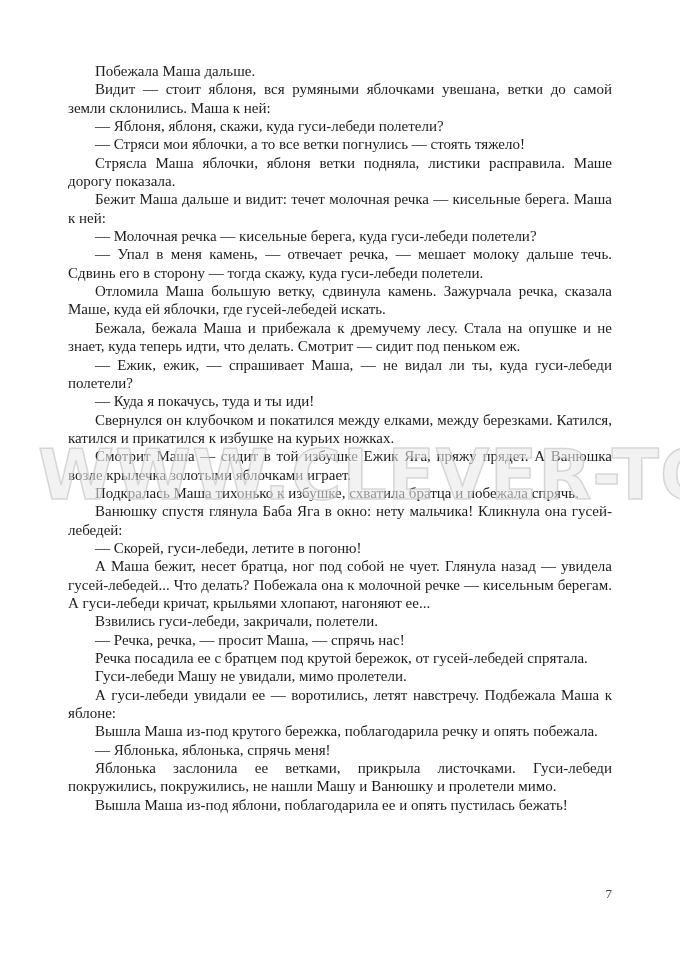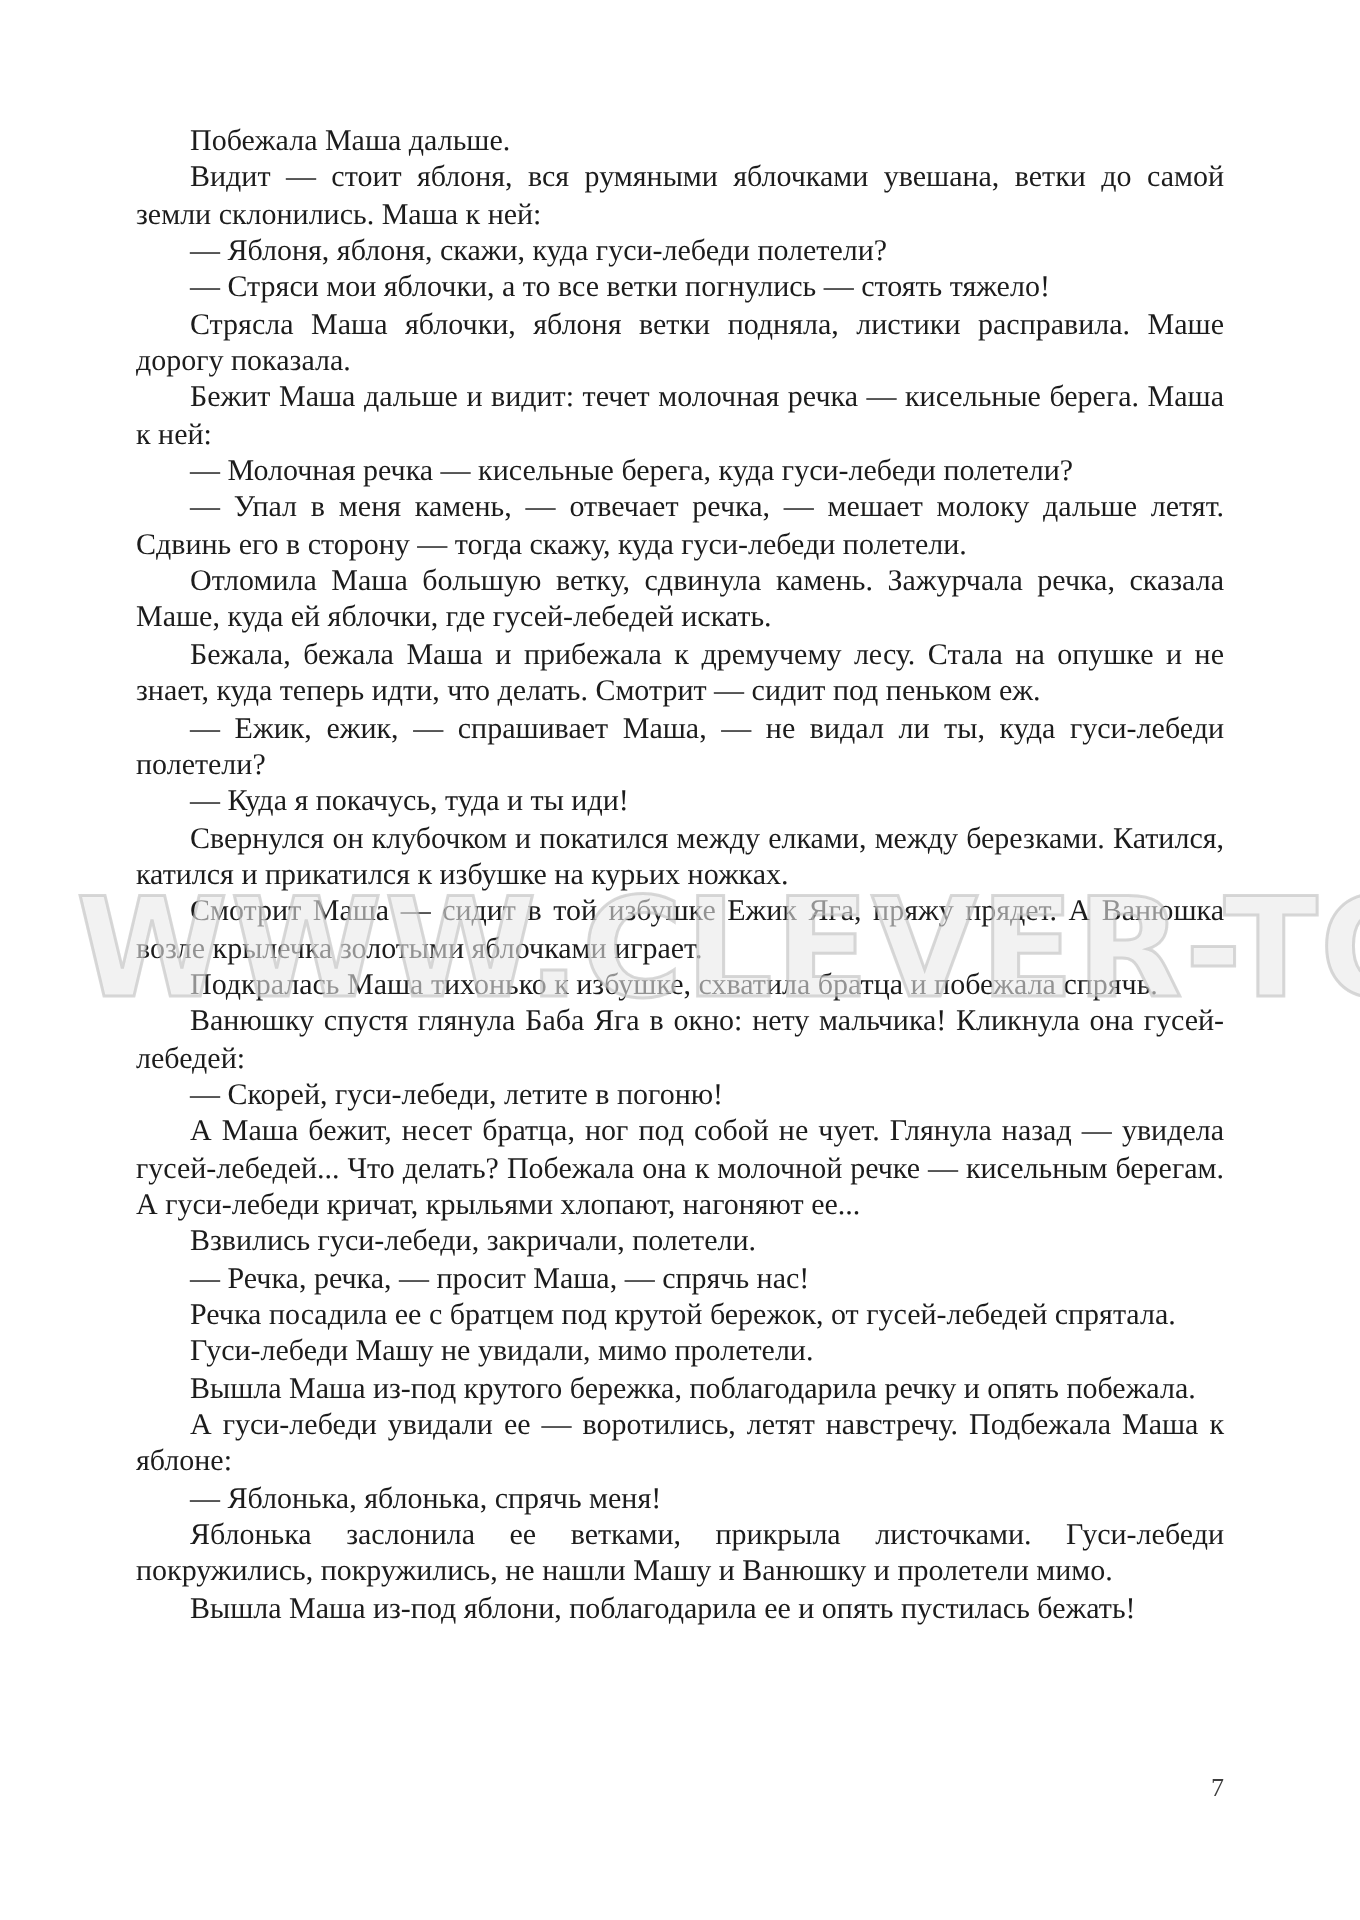--- a/index.html
+++ b/index.html
@@ -68,37 +68,37 @@
   <div class="watermark">WWW.CLEVER-TOY.RU</div>
 
   <div class="text-block" lang="ru">
     <p class="para">Побежала Маша дальше.</p>
     <p class="para">Видит — стоит яблоня, вся румяными яблочками увешана, ветки до самой земли склонились. Маша к ней:</p>
     <p class="para">— Яблоня, яблоня, скажи, куда гуси-лебеди полетели?</p>
     <p class="para">— Стряси мои яблочки, а то все ветки погнулись — стоять тяжело!</p>
     <p class="para">Стрясла Маша яблочки, яблоня ветки подняла, листики расправила. Маше дорогу показала.</p>
     <p class="para">Бежит Маша дальше и видит: течет молочная речка — кисельные берега. Маша к ней:</p>
     <p class="para">— Молочная речка — кисельные берега, куда гуси-лебеди полетели?</p>
-    <p class="para">— Упал в меня камень, — отвечает речка, — мешает молоку дальше летят. Сдвинь его в сторону — тогда скажу, куда гуси-лебеди полетели.</p>
+    <p class="para">— Упал в меня камень, — отвечает речка, — мешает молоку дальше течь. Сдвинь его в сторону — тогда скажу, куда гуси-лебеди полетели.</p>
     <p class="para">Отломила Маша большую ветку, сдвинула камень. Зажурчала речка, сказала Маше, куда ей яблочки, где гусей-лебедей искать.</p>
     <p class="para">Бежала, бежала Маша и прибежала к дремучему лесу. Стала на опушке и не знает, куда теперь идти, что делать. Смотрит — сидит под пеньком еж.</p>
     <p class="para">— Ежик, ежик, — спрашивает Маша, — не видал ли ты, куда гуси-лебеди полетели?</p>
     <p class="para">— Куда я покачусь, туда и ты иди!</p>
     <p class="para">Свернулся он клубочком и покатился между елками, между березками. Катился, катился и прикатился к избушке на курьих ножках.</p>
     <p class="para">Смотрит Маша — сидит в той избушке Ежик Яга, пряжу прядет. А Ванюшка возле крылечка золотыми яблочками играет.</p>
     <p class="para">Подкралась Маша тихонько к избушке, схватила братца и побежала спрячь.</p>
     <p class="para">Ванюшку спустя глянула Баба Яга в окно: нету мальчика! Кликнула она гусей-лебедей:</p>
     <p class="para">— Скорей, гуси-лебеди, летите в погоню!</p>
     <p class="para">А Маша бежит, несет братца, ног под собой не чует. Глянула назад — увидела гусей-лебедей... Что делать? Побежала она к молочной речке — кисельным берегам. А гуси-лебеди кричат, крыльями хлопают, нагоняют ее...</p>
     <p class="para">Взвились гуси-лебеди, закричали, полетели.</p>
     <p class="para">— Речка, речка, — просит Маша, — спрячь нас!</p>
     <p class="para">Речка посадила ее с братцем под крутой бережок, от гусей-лебедей спрятала.</p>
     <p class="para">Гуси-лебеди Машу не увидали, мимо пролетели.</p>
+    <p class="para">А гуси-лебеди увидали ее — воротились, летят навстречу. Подбежала Маша к яблоне:</p>
     <p class="para">Вышла Маша из-под крутого бережка, поблагодарила речку и опять побежала.</p>
-    <p class="para">А гуси-лебеди увидали ее — воротились, летят навстречу. Подбежала Маша к яблоне:</p>
     <p class="para">— Яблонька, яблонька, спрячь меня!</p>
     <p class="para">Яблонька заслонила ее ветками, прикрыла листочками. Гуси-лебеди покружились, покружились, не нашли Машу и Ванюшку и пролетели мимо.</p>
     <p class="para">Вышла Маша из-под яблони, поблагодарила ее и опять пустилась бежать!</p>
   </div>
 
   <div class="page-number">7</div>
 
 </div>
 
 </body></html>

